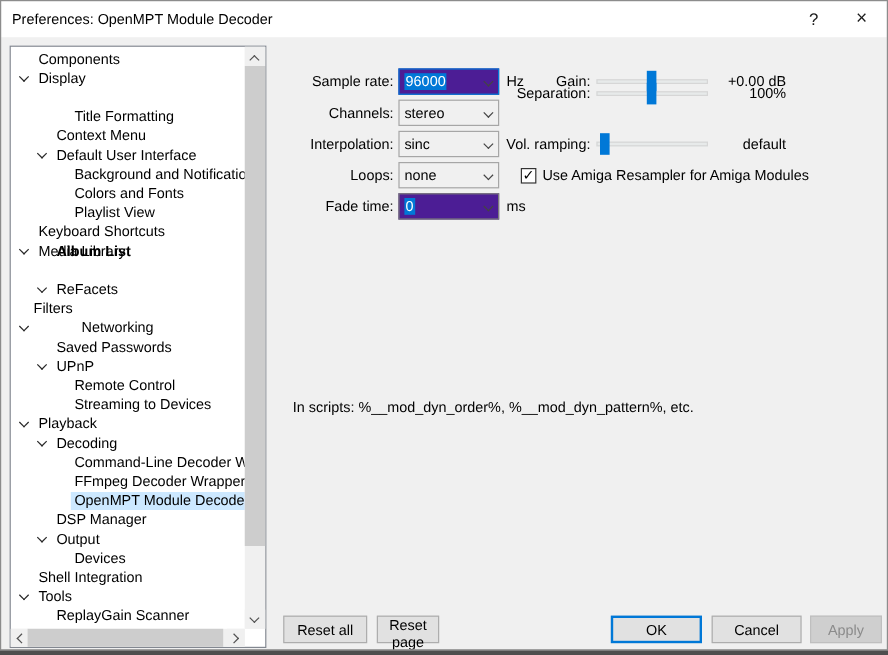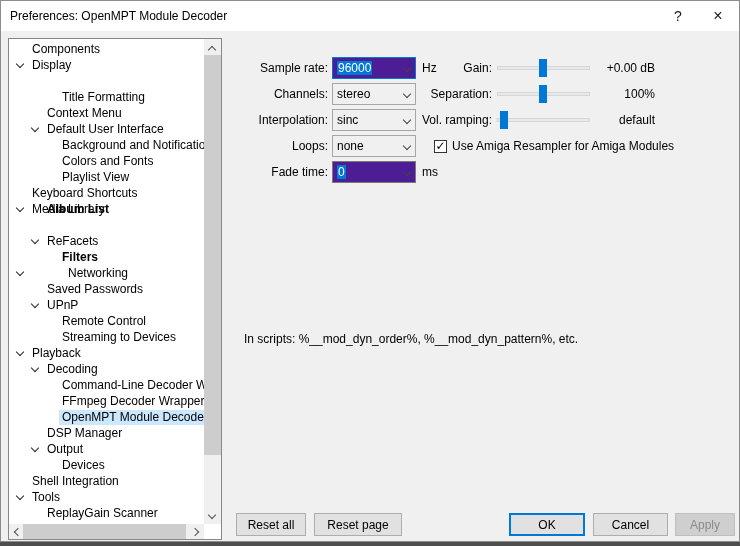--- a/index.html
+++ b/index.html
@@ -56,21 +56,21 @@
   
   .cbrow{position:absolute;left:434px;top:135px;height:22px;display:flex;align-items:center;}
   .cbbox{width:13px;height:13px;box-sizing:border-box;border:1px solid #333;background:#fff;font-size:12px;line-height:10px;text-align:center;color:#000;}
   .cblabel{margin-left:5px;}
   
   .info{position:absolute;left:244px;top:331px;line-height:16px;white-space:nowrap;}
   
   .btn{position:absolute;top:513px;height:23px;box-sizing:border-box;background:#e1e1e1;border:1px solid #adadad;
        font-family:inherit;font-size:12px;color:#000;padding:0;text-align:center;}
   .btn-reset-all{left:236px;width:70px;}
-  .btn-reset-page{left:314px;width:88px;}
+  .btn-reset-page{left:314px;width:52px;}
   .btn-ok{left:509px;width:76px;border:2px solid #0078d7;}
   .btn-cancel{left:593px;width:75px;}
   .btn-apply{left:675px;width:60px;background:#cfcfcf;border-color:#bfbfbf;color:#8b8b8b;}
 </style>
 </head>
 <body>
 
 <div class="titlebar">
   <span class="title-text">Preferences: OpenMPT Module Decoder</span>
   <div class="tb-btn tb-help">?</div>
@@ -120,21 +120,21 @@
         <span class="tlabel">Media Library</span>
       </div>
       <div class="tree-row" style="top: 162px; padding-left: 19px; font-weight: bold;">
         <span class="tchev empty"></span>
         <span class="tlabel">Album List</span>
       </div>
       <div class="tree-row" style="top: 194px; padding-left: 19px;">
         <span class="tchev"></span>
         <span class="tlabel">ReFacets</span>
       </div>
-      <div class="tree-row" style="top: 210px; padding-left: 34px; font-weight: bold;">
+      <div class="tree-row" style="top: 210px; ">
         <span class="tchev empty"></span>
         <span class="tlabel">Filters</span>
       </div>
       <div class="tree-row" style="top: 226px; padding-left: 4px; gap: 36px;">
         <span class="tchev"></span>
         <span class="tlabel">Networking</span>
       </div>
       <div class="tree-row" style="top: 242px; padding-left: 19px;">
         <span class="tchev empty"></span>
         <span class="tlabel">Saved Passwords</span>
@@ -246,21 +246,21 @@
       </div>
       <span class="suffix">ms</span>
     </div>
     <div class="srow" style="top: 57px;">
       <span class="slabel">Gain:</span>
       <div class="track">
         <div class="thumb" style="left: 41px; background: rgb(0, 120, 215);"></div>
       </div>
       <span class="sval">+0.00 dB</span>
     </div>
-    <div class="srow" style="top: 83px; justify-content: flex-end;">
+    <div class="srow" style="top: 67px; justify-content: flex-end;">
       <span class="slabel">Separation:</span>
       <div class="track">
         <div class="thumb" style="left: 41px; background: rgb(0, 120, 215);"></div>
       </div>
       <span class="sval">100%</span>
     </div>
     <div class="srow" style="top: 109px;">
       <span class="slabel">Vol. ramping:</span>
       <div class="track">
         <div class="thumb" style="left: 2px; background: rgb(0, 120, 215);"></div>

